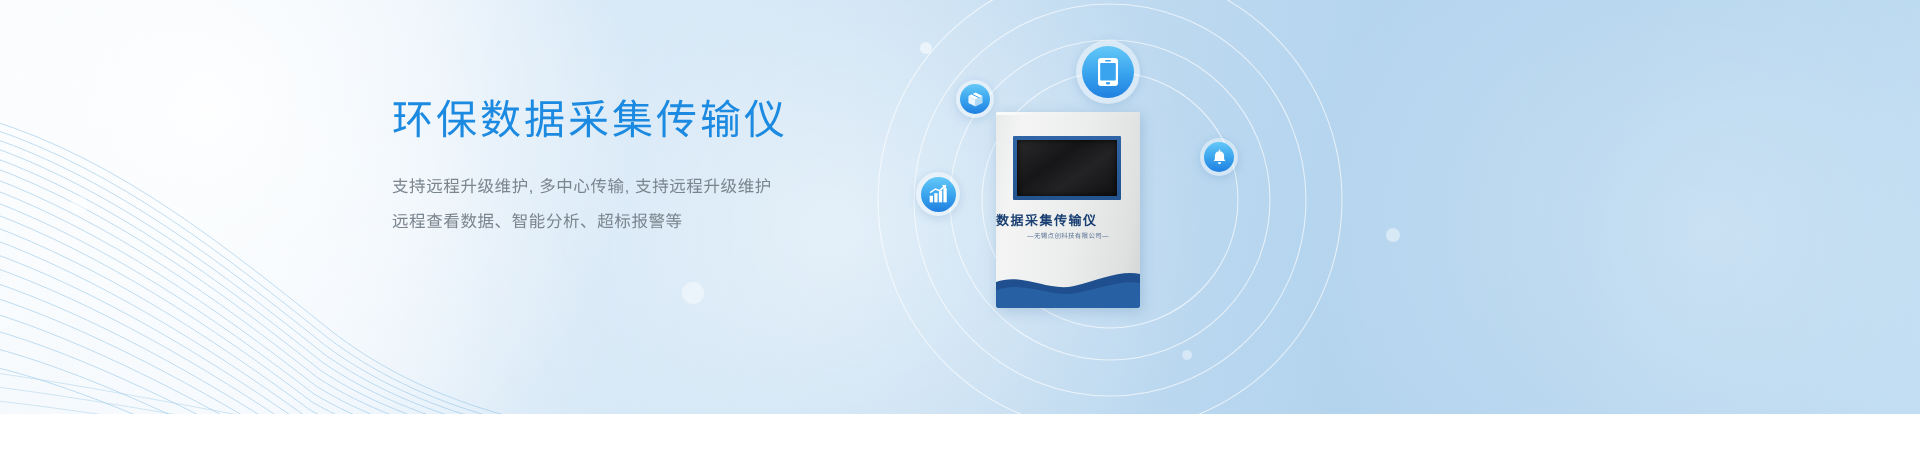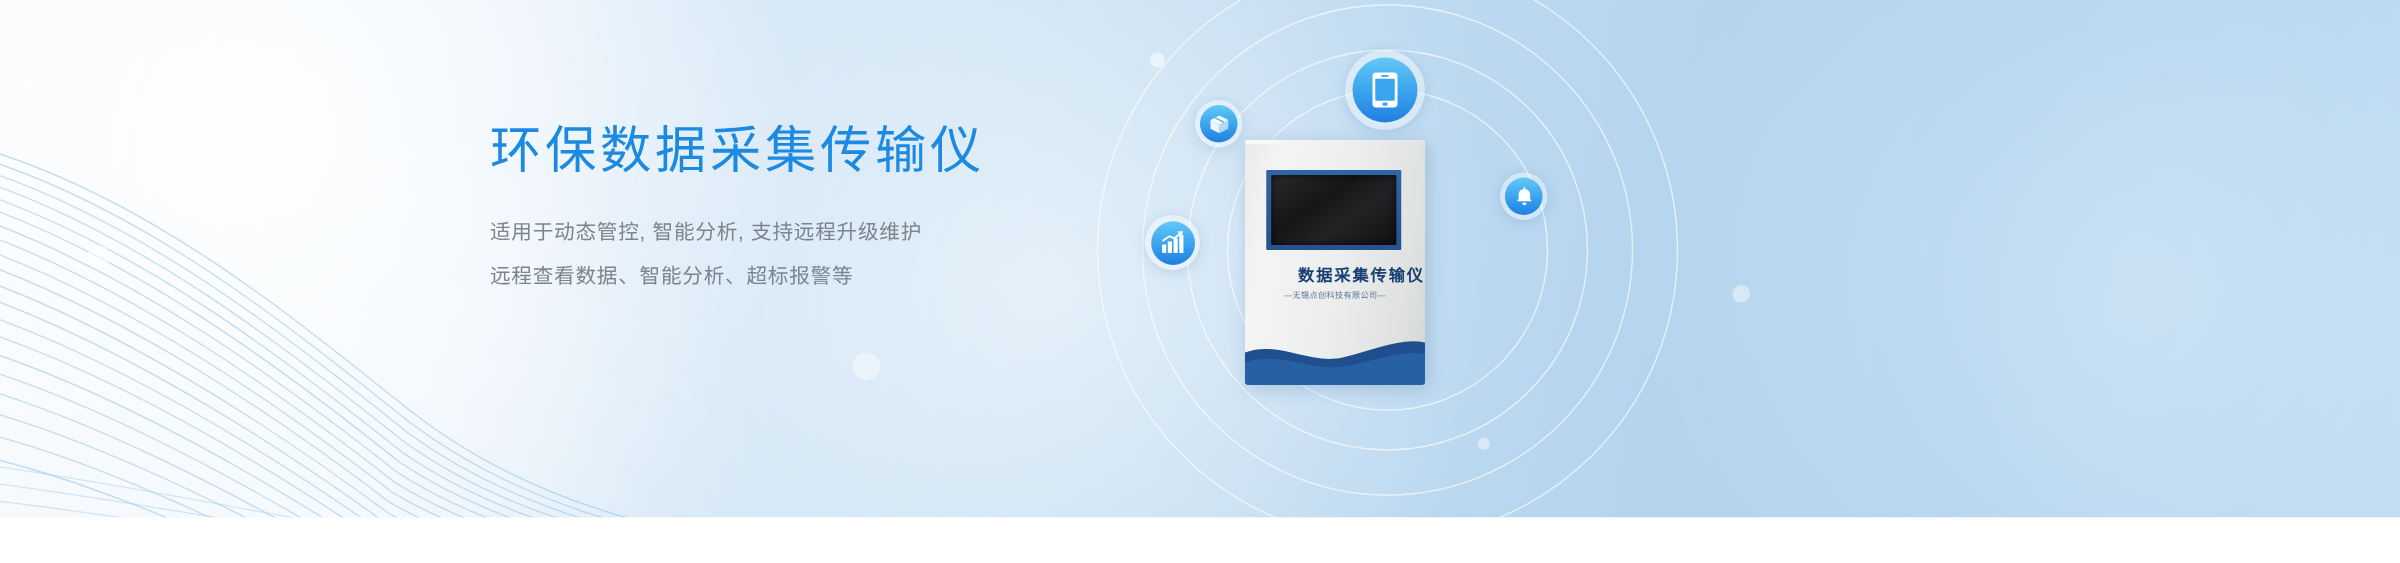--- a/index.html
+++ b/index.html
@@ -174,21 +174,21 @@
     height: 100%;
     background: linear-gradient(145deg, #2a2a2c 0%, #161618 38%, #232326 62%, #101012 100%);
     border-radius: 1px;
     box-shadow: inset 0 0 6px rgba(0,0,0,0.8);
   }
   .device-label {
     position: absolute;
     left: 0;
     top: 98px;
     width: 100%;
-    text-align: right;
+    text-align: left;
     font-family: "Liberation Serif", "DejaVu Serif", serif;
     font-weight: bold;
     font-size: 13px;
     letter-spacing: 1.5px;
     color: #1a3f72;
     white-space: nowrap;
   }
   .device-company {
     position: absolute;
     left: 0;
@@ -270,21 +270,21 @@
   </svg>
 
   <div class="bokeh" style="left:70px;  top:196px; width:18px; height:18px; background:rgba(255,255,255,0.5);"></div>
   <div class="bokeh" style="left:682px; top:282px; width:22px; height:22px; background:rgba(255,255,255,0.45);"></div>
   <div class="bokeh" style="left:920px; top:42px;  width:12px; height:12px; background:rgba(255,255,255,0.55);"></div>
   <div class="bokeh" style="left:1386px;top:228px; width:14px; height:14px; background:rgba(255,255,255,0.45);"></div>
   <div class="bokeh" style="left:1182px;top:350px; width:10px; height:10px; background:rgba(255,255,255,0.42);"></div>
 
   <div class="text-block">
     <h1 class="headline">环保数据采集传输仪</h1>
-    <p class="subline">适用于动态管控, 智能分析, 支持远程升级维护</p>
+    <p class="subline">支持远程升级维护, 多中心传输, 支持远程升级维护</p>
     <p class="subline">远程查看数据、智能分析、超标报警等</p>
   </div>
 
   <div class="product-area">
 
     <svg class="arcs" viewBox="0 0 560 450">
       <g fill="none" stroke="#ffffff" stroke-width="1.1" opacity="0.65">
         <circle cx="250" cy="200" r="128"></circle>
         <circle cx="250" cy="200" r="160"></circle>
         <circle cx="250" cy="200" r="196"></circle>

